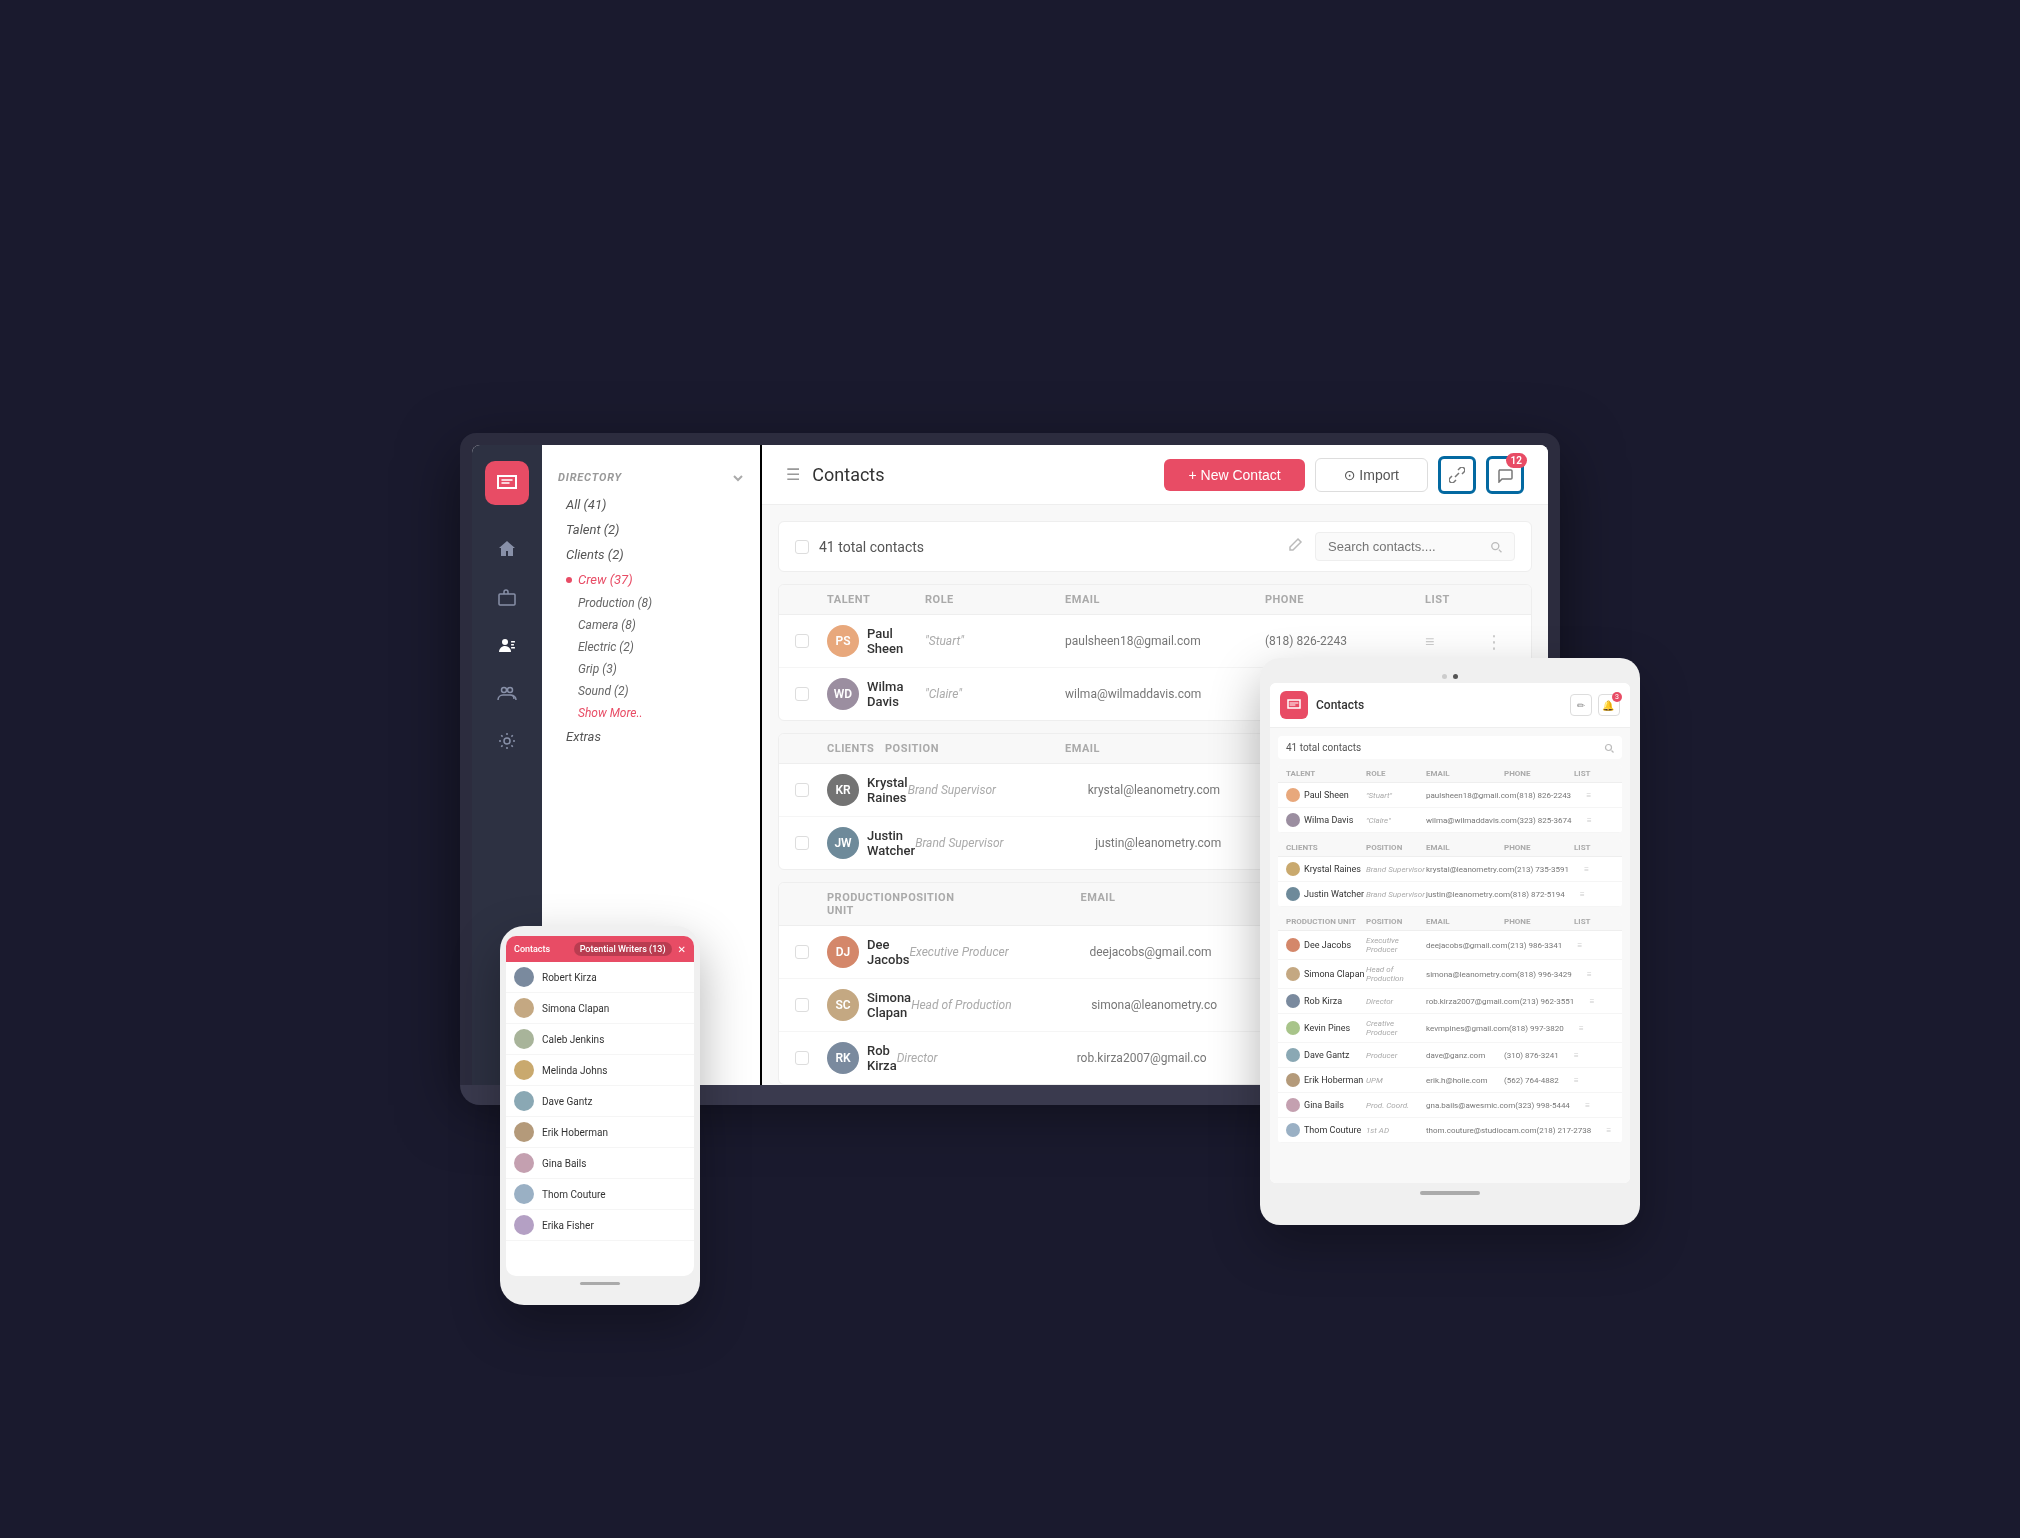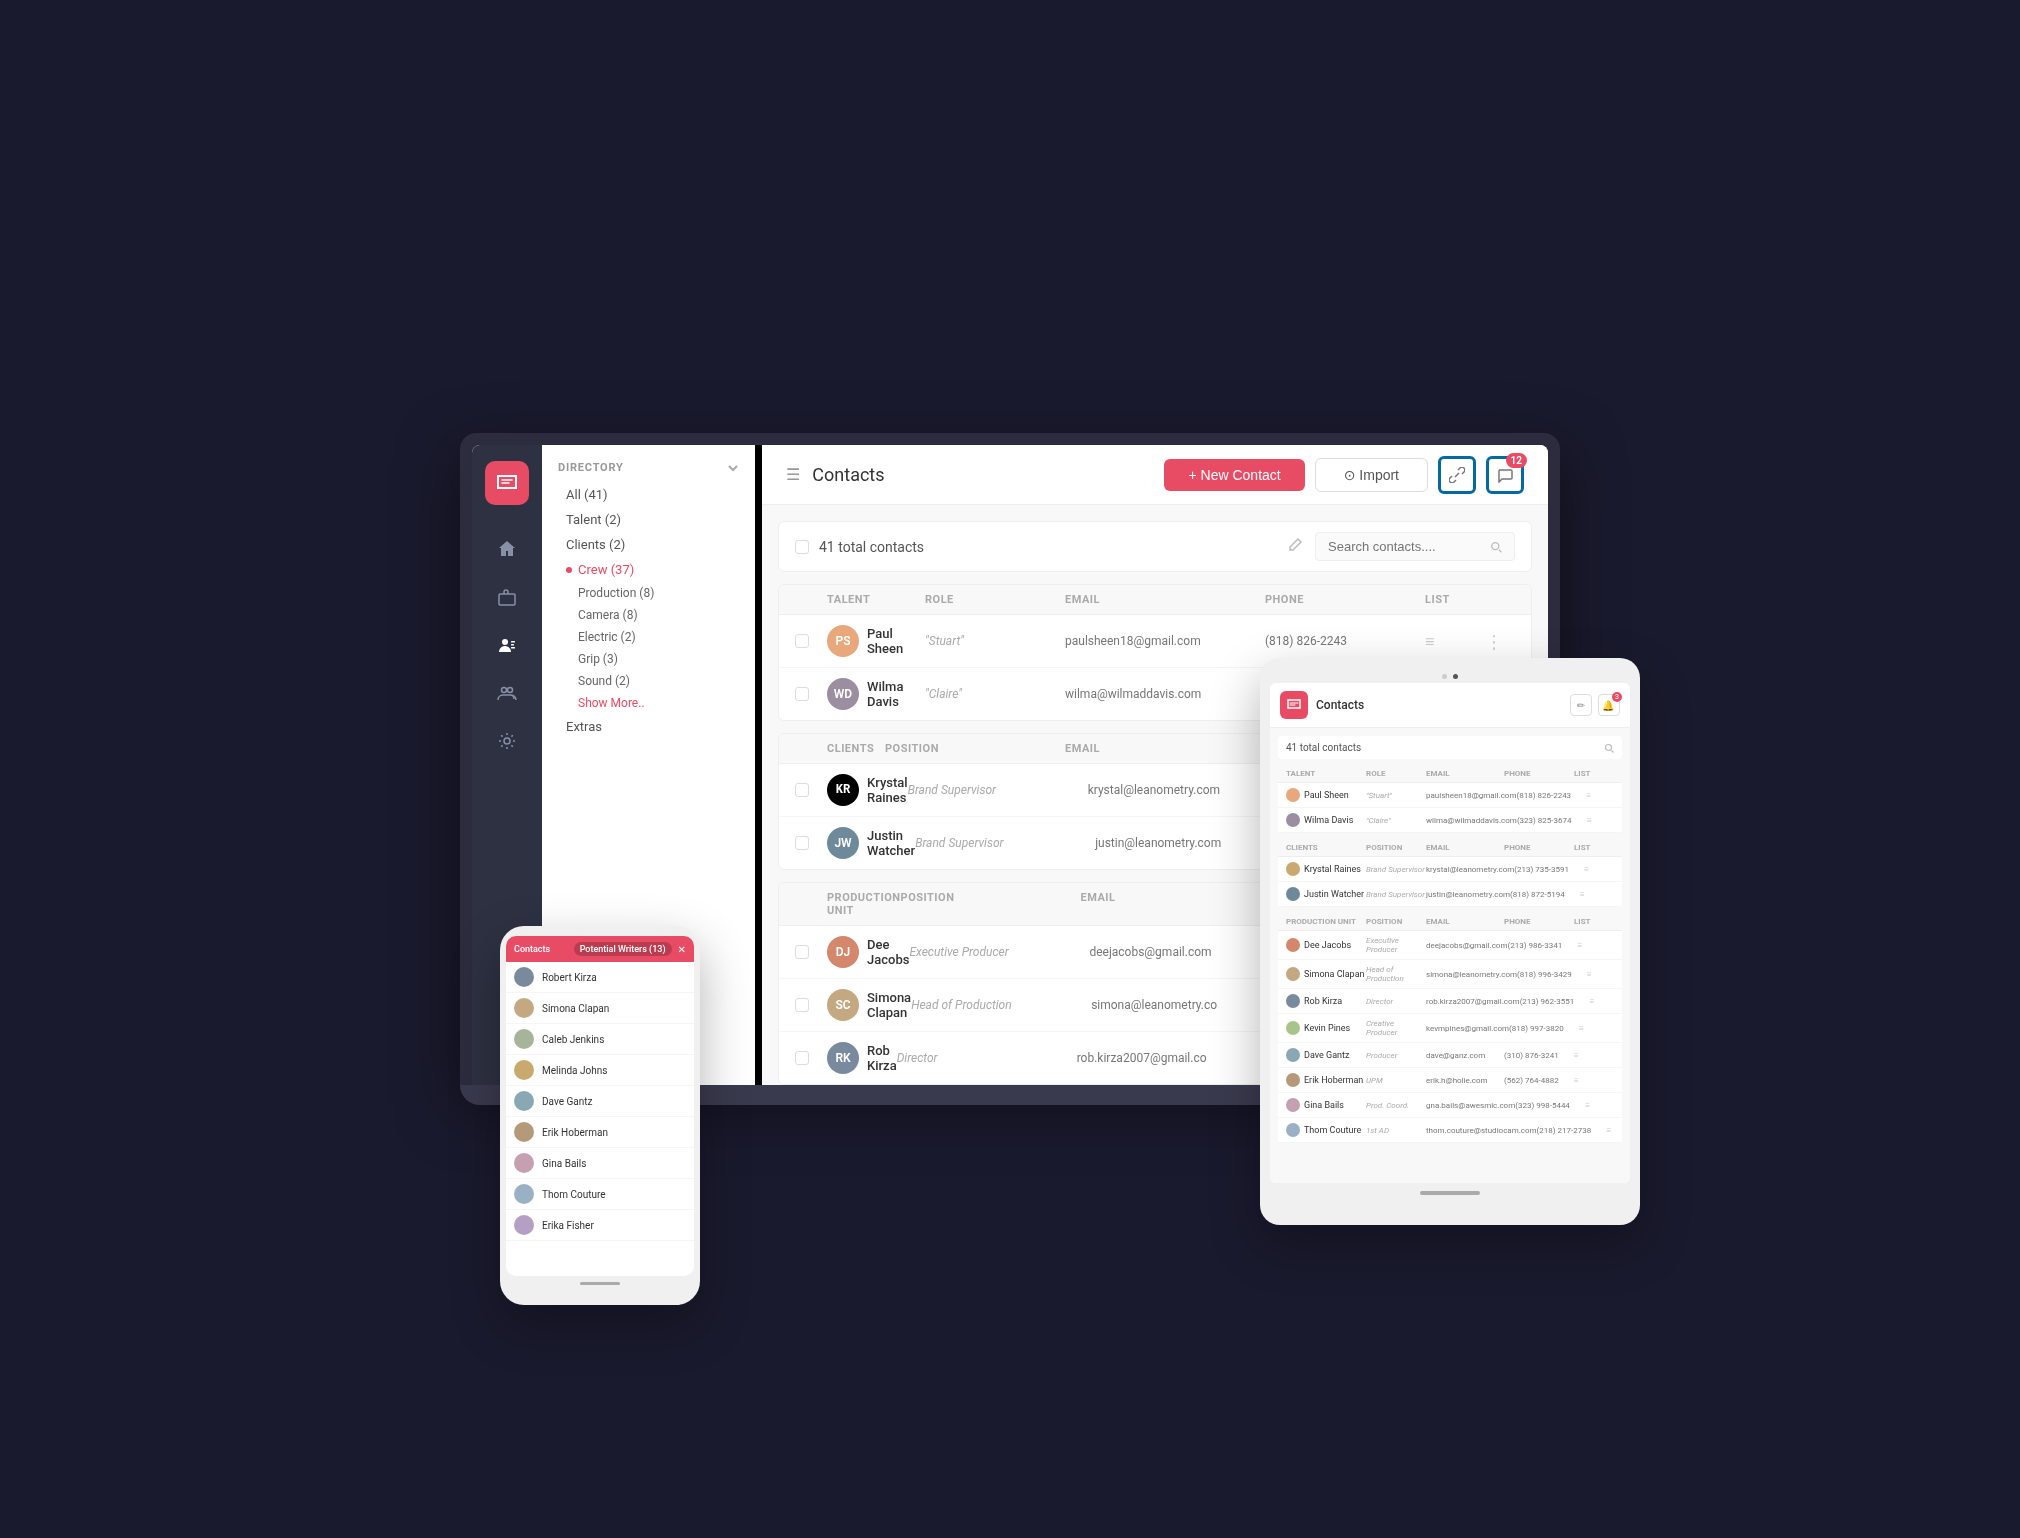--- a/index.html
+++ b/index.html
@@ -77,24 +77,25 @@
     }
 
     .nav-icon.active {
       color: #fff;
     }
 
     
     .sidebar {
       width: 220px;
       background: #fff;
-      border-right: 7px solid #000000;
+      border-right: 2px solid #000000;
       overflow-y: auto;
       flex-shrink: 0;
-      padding: 16px 0;
+      padding: 26px 0;
+      font-style: italic;
     }
 
     .sidebar-section {
       padding: 0 16px;
       margin-bottom: 8px;
     }
 
     .sidebar-section-header {
       display: flex;
       align-items: center;
@@ -776,21 +777,21 @@
               <span class="section-label">CLIENTS</span>
               <span class="section-label">POSITION</span>
               <span class="section-label">EMAIL</span>
               <span class="section-label">PHONE</span>
               <span class="section-label">LIST</span>
               <span></span>
             </div>
             <div class="table-row clients-grid">
               <div class="cb"></div>
               <div class="contact-name">
-                <div class="avatar-placeholder" style="background:#000000;font-family:Liberation Mono, monospace;">KR</div>
+                <div class="avatar-placeholder" style="background:#737373;">KR</div>
                 <span>Krystal Raines</span>
               </div>
               <span class="contact-role">Brand Supervisor</span>
               <span class="contact-email">krystal@leanometry.com</span>
               <span class="contact-phone">(213) 735-3591</span>
               <span class="list-icon">≡</span>
               <span class="more-icon">⋮</span>
             </div>
             <div class="table-row clients-grid">
               <div class="cb"></div>

